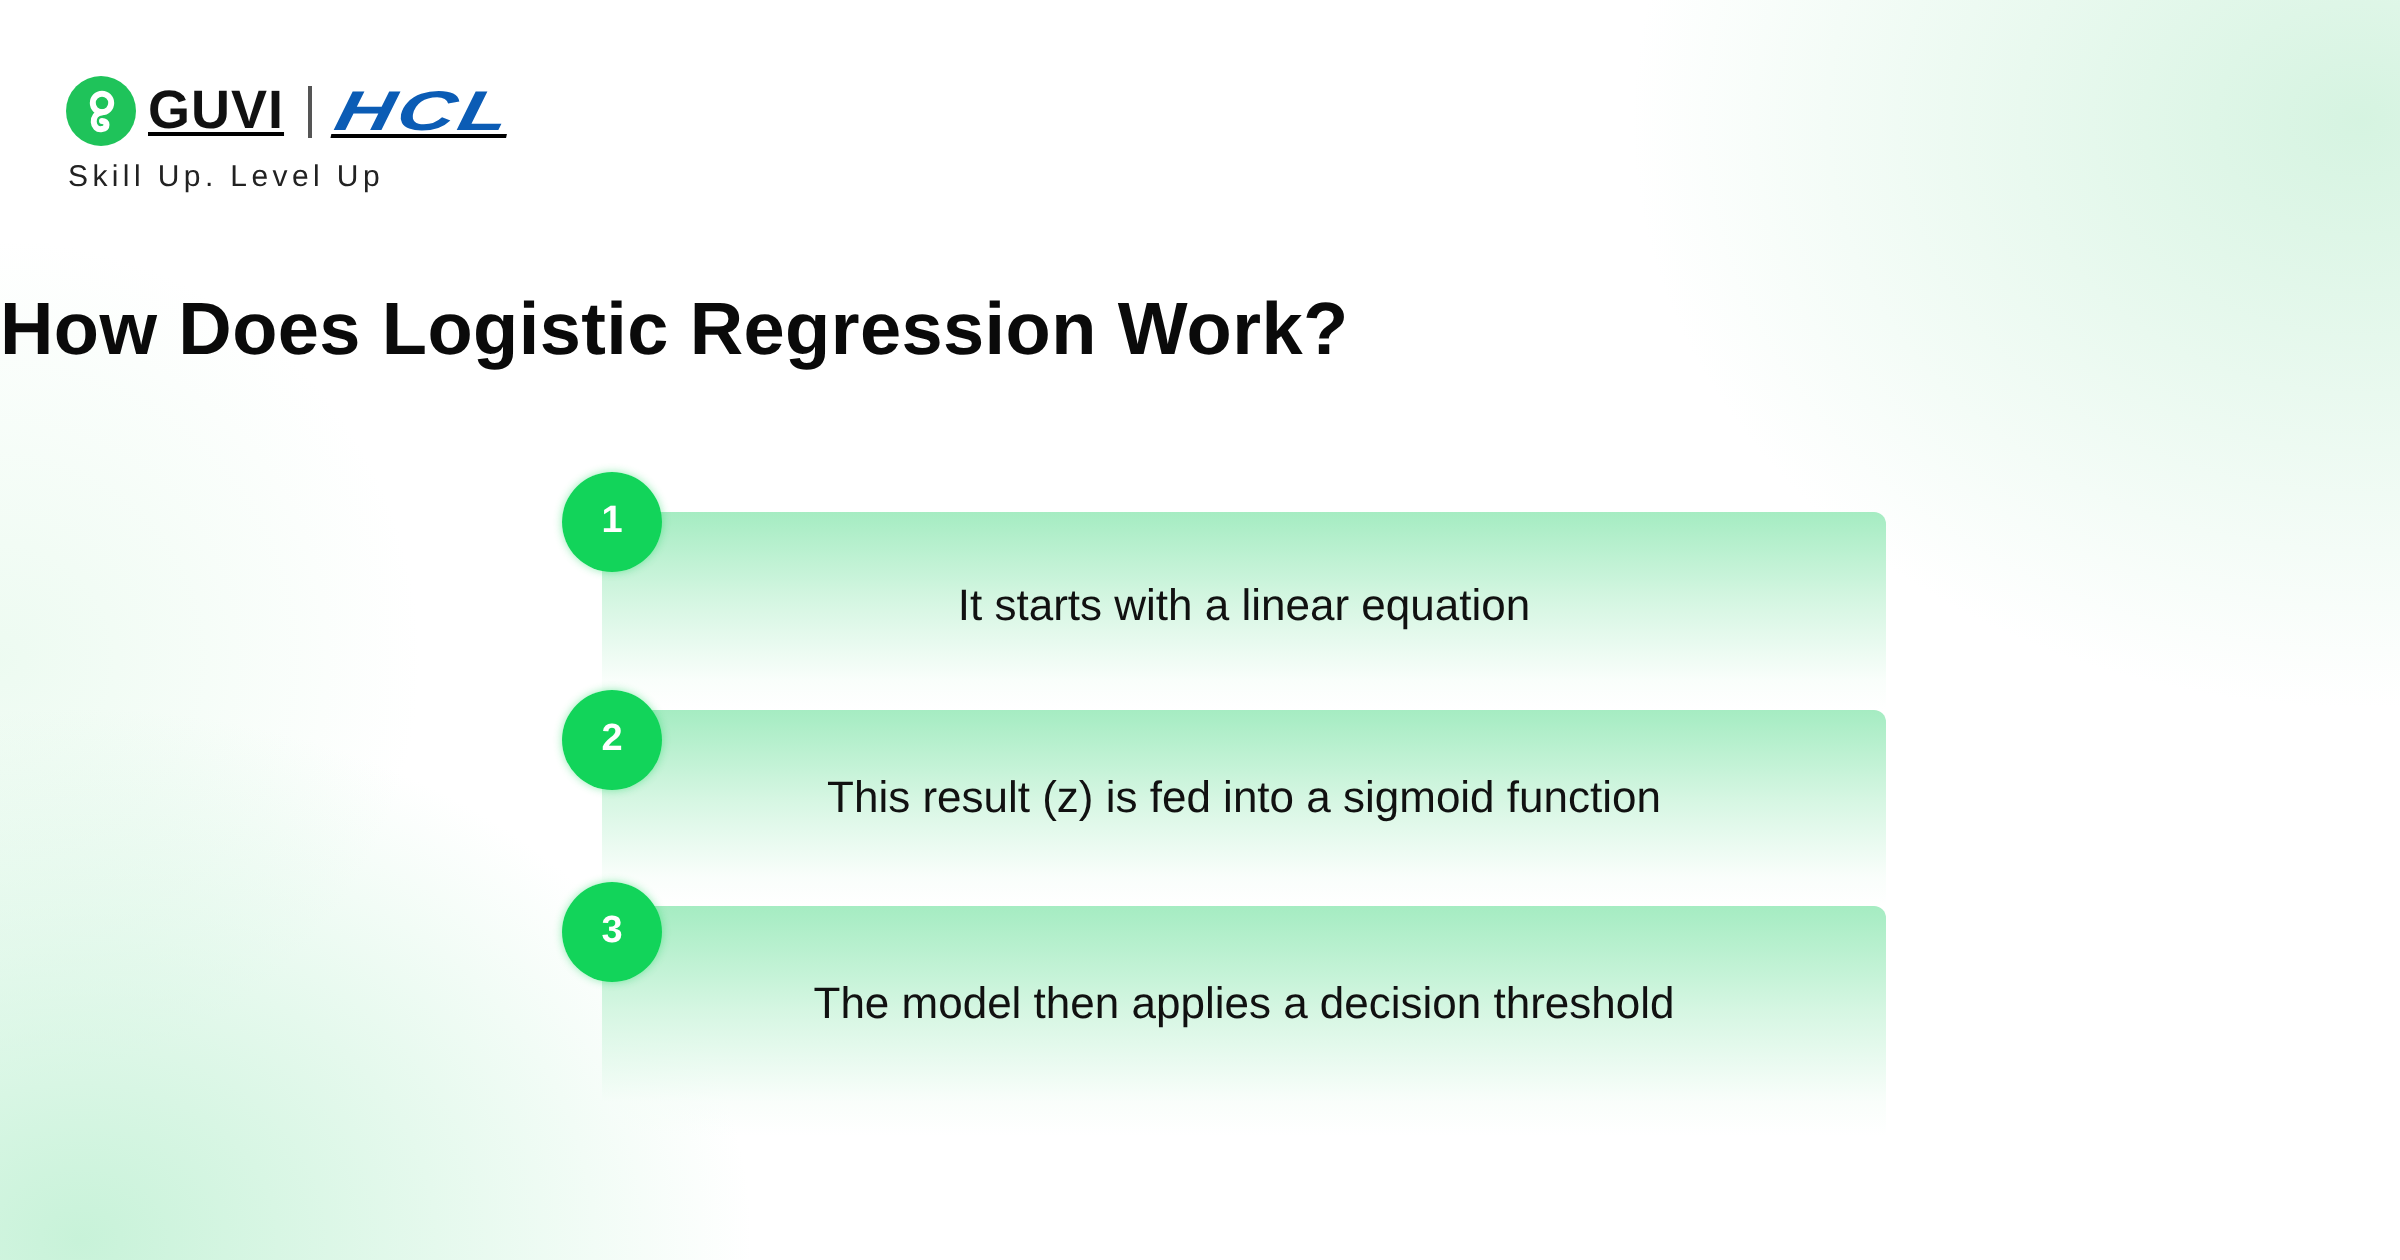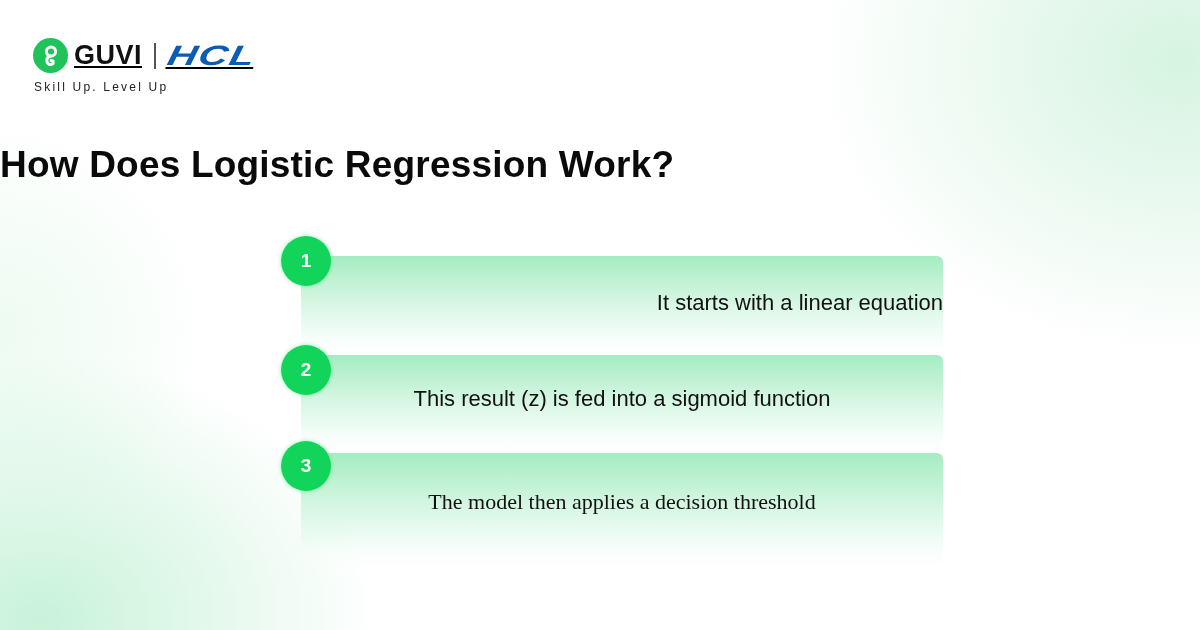--- a/index.html
+++ b/index.html
@@ -35,21 +35,21 @@
     margin: 0 12px 0 12px;
   }
   .hcl-text {
     font-size: 28px; font-weight: 900; font-style: italic;
     color: #0b5cb5; letter-spacing: 1px;
     transform: skewX(-12deg) scaleX(1.45);
     transform-origin: left center;
   }
   .tagline {
     position: absolute; left: 34px; top: 80px;
-    font-size: 12px; color: #222; letter-spacing: 2.2px;
+    font-size: 15px; color: #222; letter-spacing: 2.2px;
   }
   .title {
     position: absolute; left: 0; right: 0; top: 144px;
     font-size: 37px; font-weight: 700; color: #0a0a0a;
     letter-spacing: 0.2px;
   }
   .card {
     position: absolute; left: 301px; width: 642px;
     border-radius: 6px 6px 0 0;
     background: linear-gradient(to bottom, #a5ecc2 0%, #d5f6e2 45%, rgba(245,253,248,0.6) 85%, rgba(255,255,255,0) 100%);
@@ -82,31 +82,31 @@
   </div>
   <span class="guvi-text">GUVI</span>
   <span class="logo-sep"></span>
   <span class="hcl-text">HCL</span>
 </div>
 <div class="tagline">Skill Up. Level Up</div>
 
 <h1 class="title">How Does Logistic Regression Work?</h1>
 
 <div class="card" style="top:256px; height:99px;">
-  <div class="card-text" style="top:34px;text-align:right;">It starts with a linear equation</div>
+  <div class="card-text" style="top:34px;">It starts with a linear equation</div>
 </div>
 <div class="badge" style="top:236px;">
   <span>1</span>
 </div>
 
 <div class="card" style="top:355px; height:98px;">
   <div class="card-text" style="top:31px;">This result (z) is fed into a sigmoid function</div>
 </div>
 <div class="badge" style="top:345px;">
   <span>2</span>
 </div>
 
 <div class="card" style="top:453px; height:115px;">
-  <div class="card-text" style="top:36px;font-family:Liberation Serif, serif;">The model then applies a decision threshold</div>
+  <div class="card-text" style="top:36px;">The model then applies a decision threshold</div>
 </div>
 <div class="badge" style="top:441px;">
   <span>3</span>
 </div>
 
 </body></html>

